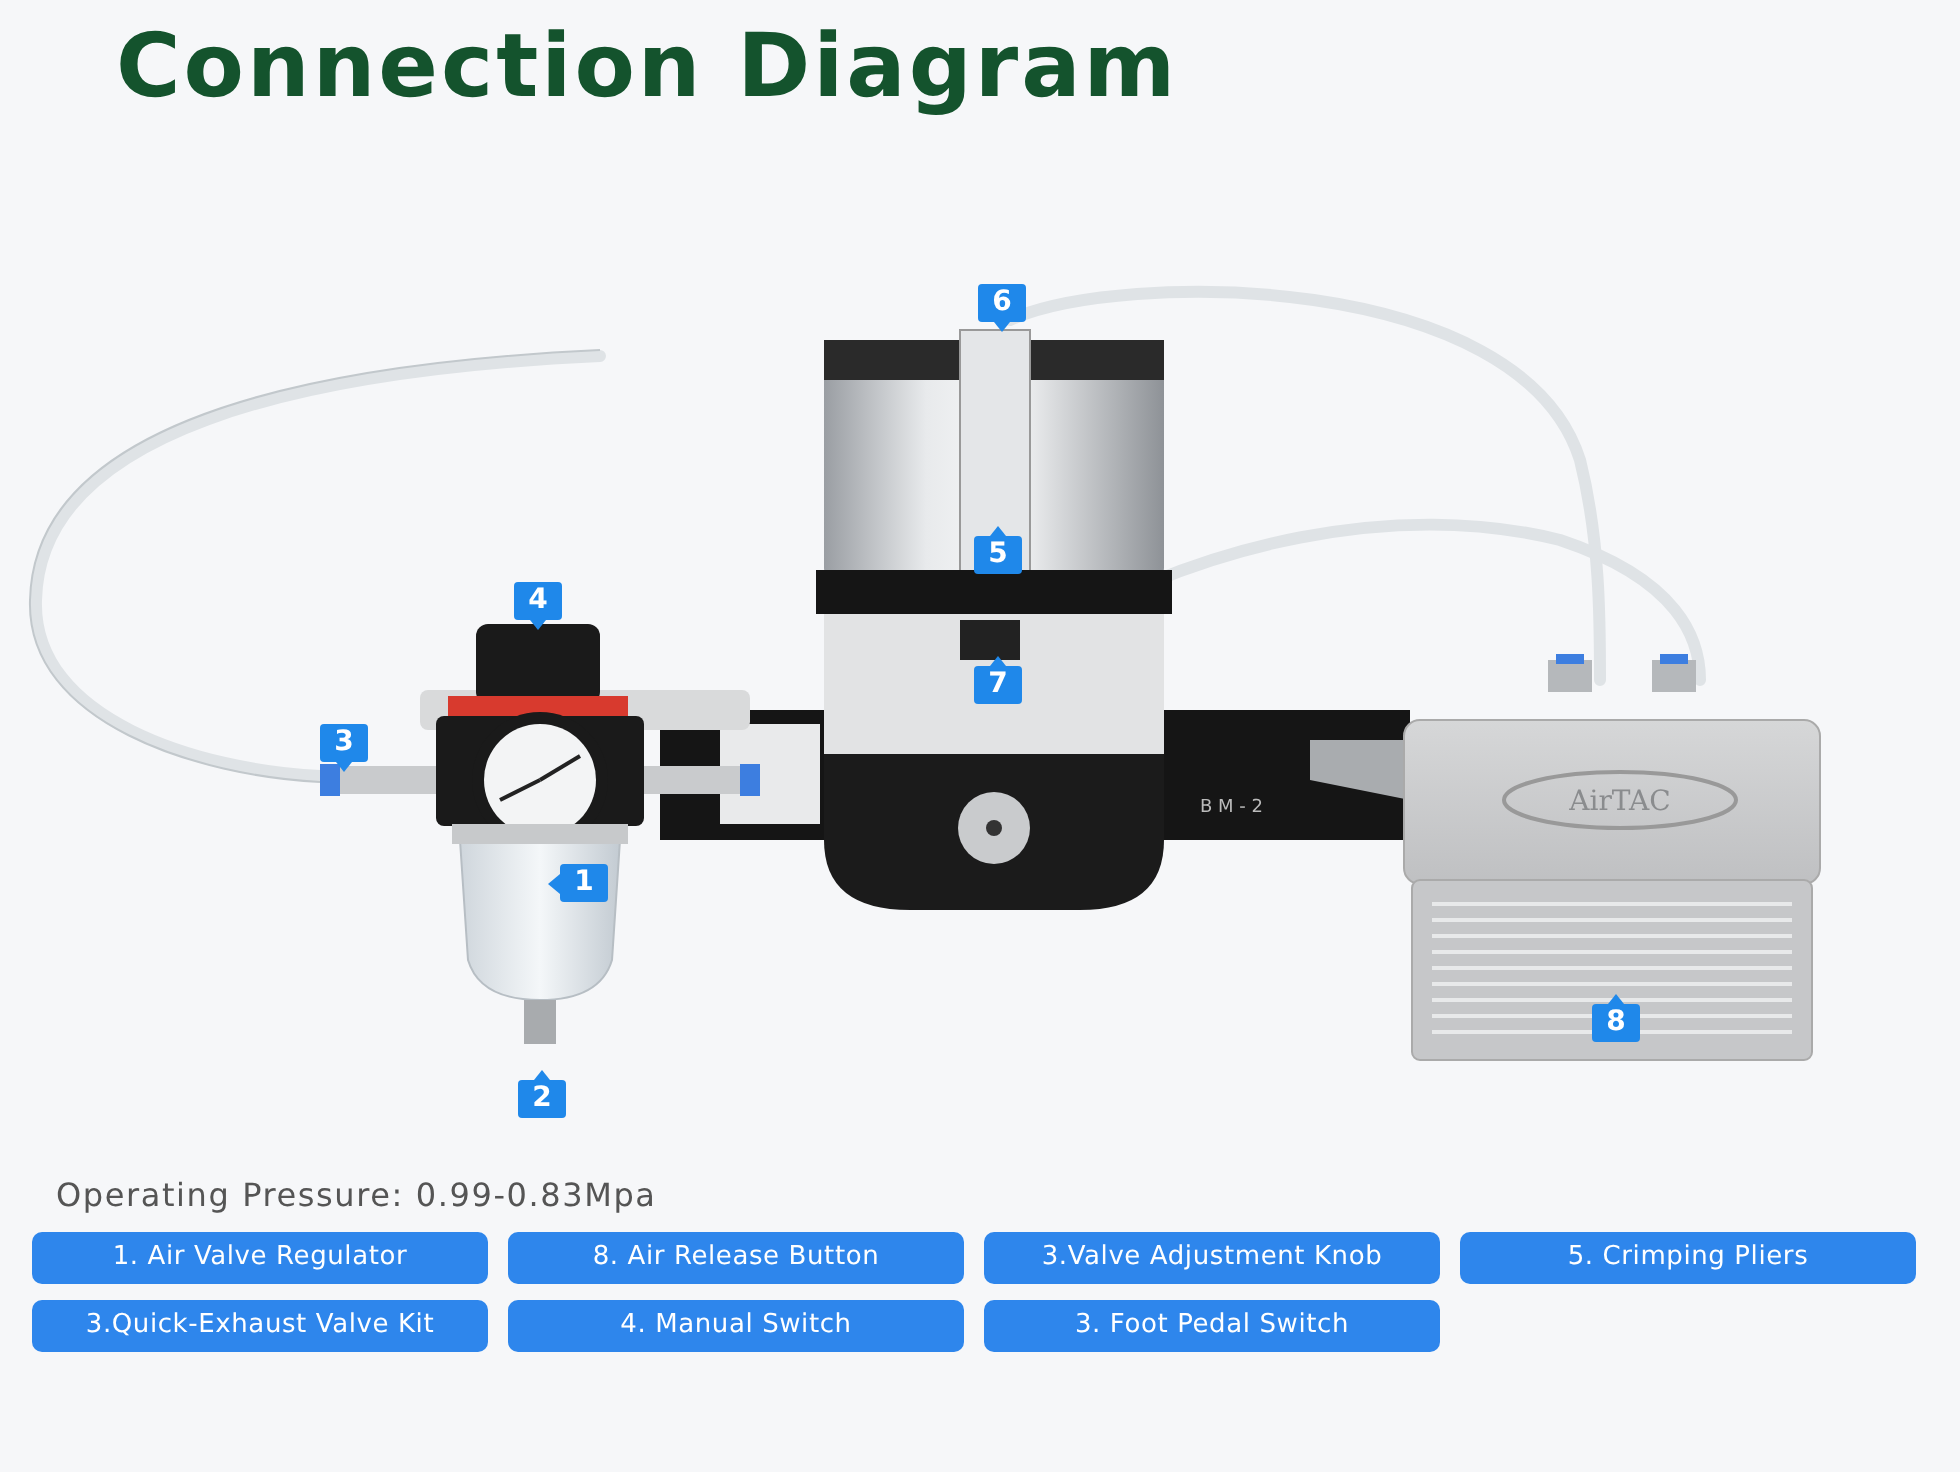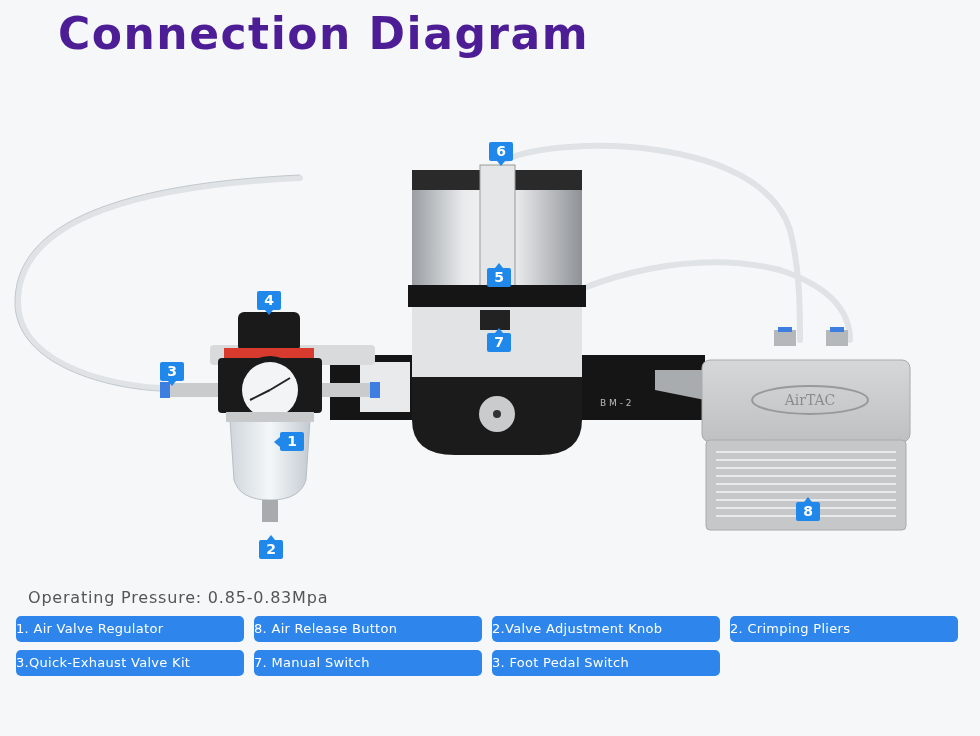--- a/index.html
+++ b/index.html
@@ -1,25 +1,25 @@
 <!DOCTYPE html>
 <html><head>
 <meta charset="utf-8">
 <style>
   html,body{margin:0;padding:0;}
   body{width:980px;height:736px;background:#f6f7f9;position:relative;overflow:hidden;font-family:"Liberation Sans",sans-serif;}
-  .title{position:absolute;left:58px;top:8px;font-size:44px;font-weight:bold;color:#4c1d95;letter-spacing:1.5px;font-family:"DejaVu Sans",sans-serif;}
+  .title{position:absolute;left:58px;top:8px;font-size:44px;font-weight:bold;color:#14532d;letter-spacing:1.5px;font-family:"DejaVu Sans",sans-serif;}
   .stage{position:absolute;left:0;top:0;width:980px;height:580px;}
   .marker{position:absolute;width:24px;height:19px;background:#1f88ea;color:#fff;font-weight:bold;font-size:14px;text-align:center;line-height:19px;border-radius:2px;font-family:"DejaVu Sans",sans-serif;}
   .marker.down::after{content:"";position:absolute;left:8px;bottom:-5px;border-left:4px solid transparent;border-right:4px solid transparent;border-top:5px solid #1f88ea;}
   .marker.up::before{content:"";position:absolute;left:8px;top:-5px;border-left:4px solid transparent;border-right:4px solid transparent;border-bottom:5px solid #1f88ea;}
   .marker.left::before{content:"";position:absolute;left:-6px;top:5px;border-top:5px solid transparent;border-bottom:5px solid transparent;border-right:6px solid #1f88ea;}
   .pressure{position:absolute;left:28px;top:588px;font-size:16px;color:#555;letter-spacing:0.8px;font-family:"DejaVu Sans",sans-serif;}
   .legend{position:absolute;left:16px;top:616px;width:944px;display:grid;grid-template-columns:repeat(4,228px);column-gap:10px;row-gap:8px;}
-  .legend-btn{height:26px;background:#2e86ec;border-radius:5px;color:#fff;font-size:13px;text-align:left;line-height:26px;font-family:"DejaVu Sans",sans-serif;white-space:nowrap;overflow:hidden;letter-spacing:0.3px;}
+  .legend-btn{height:26px;background:#2e86ec;border-radius:5px;color:#fff;font-size:13px;text-align:center;line-height:26px;font-family:"DejaVu Sans",sans-serif;white-space:nowrap;overflow:hidden;letter-spacing:0.3px;}
 </style>
 </head>
 <body>
 
 <div class="title">Connection Diagram</div>
 
 <div class="stage">
   <svg width="980" height="580" viewBox="0 0 980 580">
     <defs>
       <linearGradient id="cyl" x1="0" x2="1" y1="0" y2="0">
@@ -103,23 +103,23 @@
   <div class="marker down" style="left:489px;top:142px;">6</div>
   <div class="marker up" style="left:487px;top:268px;">5</div>
   <div class="marker up" style="left:487px;top:333px;">7</div>
   <div class="marker down" style="left:257px;top:291px;">4</div>
   <div class="marker down" style="left:160px;top:362px;">3</div>
   <div class="marker left" style="left:280px;top:432px;">1</div>
   <div class="marker up" style="left:259px;top:540px;">2</div>
   <div class="marker up" style="left:796px;top:502px;">8</div>
 </div>
 
-<div class="pressure">Operating Pressure: 0.85-0.83Mpa</div>
+<div class="pressure">Operating Pressure: 0.99-0.83Mpa</div>
 
 <div class="legend">
   <div class="legend-btn">1. Air Valve Regulator</div>
   <div class="legend-btn">8. Air Release Button</div>
-  <div class="legend-btn">2.Valve Adjustment Knob</div>
-  <div class="legend-btn">2. Crimping Pliers</div>
+  <div class="legend-btn">3.Valve Adjustment Knob</div>
+  <div class="legend-btn">5. Crimping Pliers</div>
   <div class="legend-btn">3.Quick-Exhaust Valve Kit</div>
-  <div class="legend-btn">7. Manual Switch</div>
+  <div class="legend-btn">4. Manual Switch</div>
   <div class="legend-btn">3. Foot Pedal Switch</div>
 </div>
 
 </body></html>

